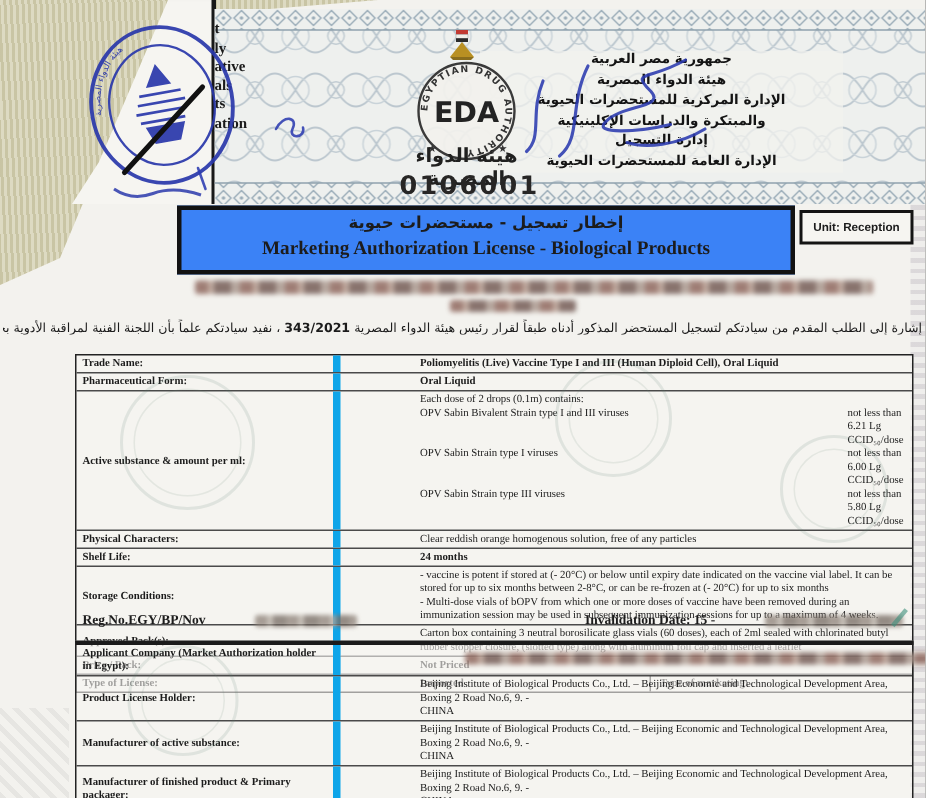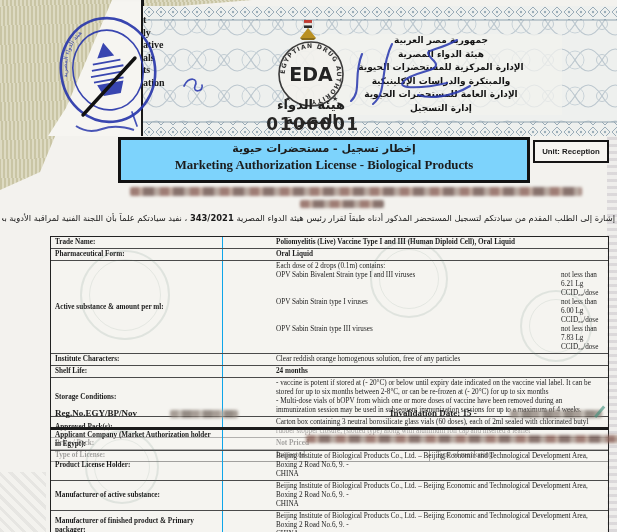--- a/index.html
+++ b/index.html
@@ -31,40 +31,40 @@
   .letterhead{position:absolute;right:55px;top:18px;width:242px;text-align:center;direction:rtl;
           font-family:"DejaVu Sans",sans-serif;font-weight:bold;font-size:9px;line-height:13.5px;
           color:#141414;background:rgba(243,242,238,.72);margin-top:16px;}
   
   .eda-arabic{position:absolute;left:250px;top:97px;width:122px;text-align:center;
           font-family:"DejaVu Sans",sans-serif;font-weight:bold;font-size:13px;color:#20201f;}
   .serial{position:absolute;left:258px;top:114px;width:110px;text-align:center;
           font-family:"DejaVu Sans",sans-serif;font-weight:bold;font-size:17px;letter-spacing:1.5px;color:#272625;}
   
   .title-box{position:absolute;left:118px;top:137px;width:406px;height:40px;border:3px solid #121212;
-          background:#7dd3fc;text-align:center;}
+          background:#3b82f6;text-align:center;}
   .title-ar{font-family:"DejaVu Sans",sans-serif;font-weight:bold;font-size:11px;line-height:17px;direction:rtl;}
   .title-en{font-family:"Liberation Serif",serif;font-weight:bold;font-size:12.8px;line-height:17px;}
   .unit-box{position:absolute;left:533px;top:140px;width:72px;height:19px;border:2px solid #141414;
           background:#f6f5f1;text-align:center;font-family:"Liberation Sans",sans-serif;
           font-weight:bold;font-size:7.8px;line-height:19px;}
   
   .blurbar{position:absolute;border-radius:2px;opacity:.8;filter:blur(1.6px);
           background:repeating-linear-gradient(90deg,#8a6157 0 9px,#b49a8d 9px 13px,#6e544e 13px 24px,#a8968c 24px 30px);}
   .blurgray{filter:blur(1.4px);opacity:.75;border-radius:2px;
           background:repeating-linear-gradient(90deg,#8d8178 0 8px,#b5aca3 8px 12px,#756a62 12px 21px);}
   
   .intro{position:absolute;left:2px;top:213px;width:613px;direction:rtl;white-space:nowrap;overflow:hidden;
           font-family:"DejaVu Sans",sans-serif;font-size:8.4px;color:#1b1b1b;}
   .intro b{font-weight:bold;margin-top:42px;}
   
   .dtable{position:absolute;left:50px;width:557px;border:1.5px solid #222;background:rgba(246,245,241,.6);}
   .t-row{display:flex;border-top:1px solid #4a4a4a;}
   .t-row:first-child{border-top:none;}
-  .t-label{width:163px;flex:0 0 163px;border-right:1px solid #0ea5e9;padding:1px 4px;
+  .t-label{width:163px;flex:0 0 163px;border-right:5px solid #0ea5e9;padding:1px 4px;
           font-weight:bold;font-size:7.2px;line-height:1.25;display:flex;align-items:center;}
   .t-val{flex:1;padding:1px 5px;font-size:7.2px;line-height:1.25;margin-left:48px;}
   .w700{font-weight:bold;}
   .sub-row{display:flex;}
   .sub-name{flex:0 0 285px;}
   .lic-cell{border-left:1px solid #333;padding:1px 6px;}
   
   .regline{position:absolute;left:50px;top:408px;width:471px;height:16px;
           font-weight:bold;font-size:9px;font-family:"Liberation Serif",serif;}
   
@@ -135,22 +135,22 @@
     </g>
     <path d="M20,116 q12,8 26,3 q14,-5 32,1" stroke="#2a38ab" stroke-width="2" fill="none" opacity="0.85"></path>
     <line x1="27" y1="105" x2="79" y2="48" stroke="#111" stroke-width="3.4" stroke-linecap="round"></line>
   </svg>
 
   <div class="letterhead">
     <div>جمهورية مصر العربية</div>
     <div>هيئة الدواء المصرية</div>
     <div>الإدارة المركزية للمستحضرات الحيوية</div>
     <div>والمبتكرة والدراسات الإكلينيكية</div>
+    <div>إدارة التسجيل</div>
     <div>الإدارة العامة للمستحضرات الحيوية</div>
-    <div>إدارة التسجيل</div>
   </div>
 
   <svg class="abs" style="left:295px;top:20px;" width="26" height="20">
     <rect x="9" y="0" width="8" height="3" fill="#c23a32"></rect>
     <rect x="9" y="3" width="8" height="2.5" fill="#f2efe8" stroke="#999" stroke-width="0.3"></rect>
     <rect x="9" y="5.5" width="8" height="2.5" fill="#2b2b2b"></rect>
     <path d="M13,8 L5,18 L21,18 Z" fill="#b99022"></path>
     <path d="M5,18 h16 l-2,2 h-12 z" fill="#8a6d1c"></path>
   </svg>
 
@@ -213,26 +213,26 @@
         <div class="sub-row">
           <span class="sub-name">OPV Sabin Bivalent Strain type I and III viruses</span>
           <span>not less than 6.21 Lg CCID₅₀/dose</span>
         </div>
         <div class="sub-row">
           <span class="sub-name">OPV Sabin Strain type I viruses</span>
           <span>not less than 6.00 Lg CCID₅₀/dose</span>
         </div>
         <div class="sub-row">
           <span class="sub-name">OPV Sabin Strain type III viruses</span>
-          <span>not less than 7.83 Lg CCID₅₀/dose</span>
+          <span>not less than 5.80 Lg CCID₅₀/dose</span>
         </div>
       </div>
     </div>
     <div class="t-row">
-      <div class="t-label">Institute Characters:</div>
+      <div class="t-label">Physical Characters:</div>
       <div class="t-val">Clear reddish orange homogenous solution, free of any particles</div>
     </div>
     <div class="t-row">
       <div class="t-label">Shelf Life:</div>
       <div class="t-val w700">24 months</div>
     </div>
     <div class="t-row">
       <div class="t-label">Storage Conditions:</div>
       <div class="t-val">
         <div>- vaccine is potent if stored at (- 20°C) or below until expiry date indicated on the vaccine vial label. It can be stored for up to six months between 2-8°C, or can be re-frozen at (- 20°C) for up to six months</div>

